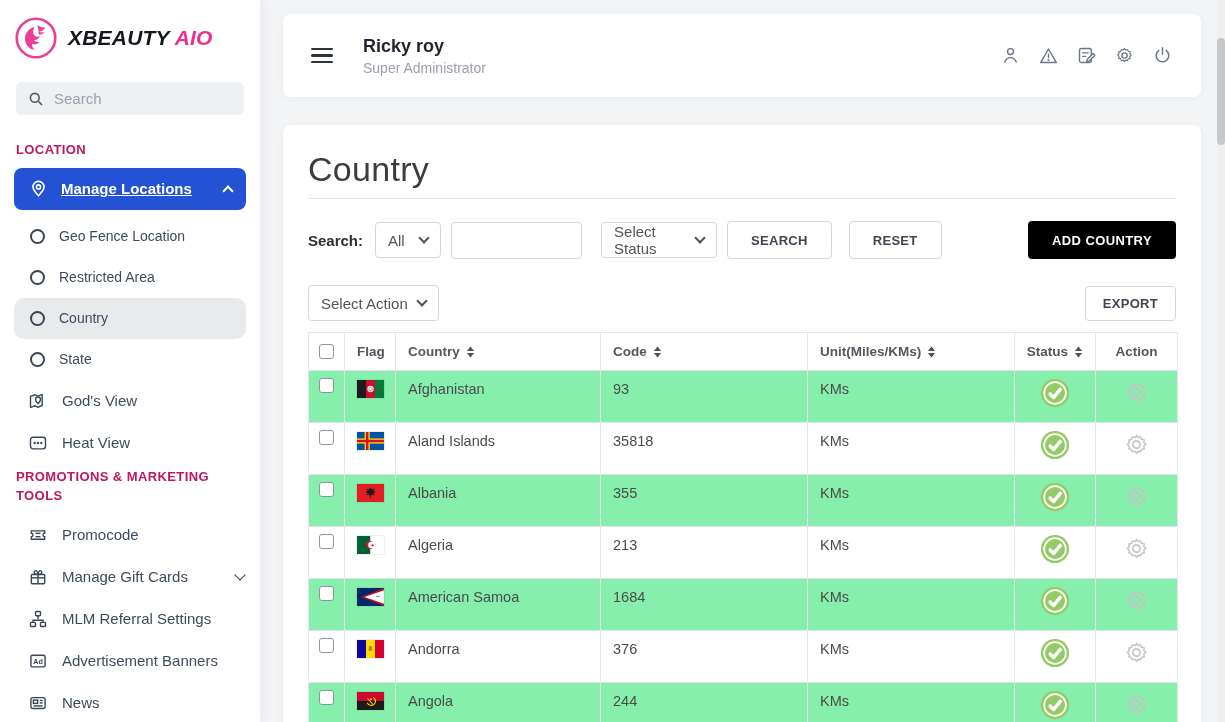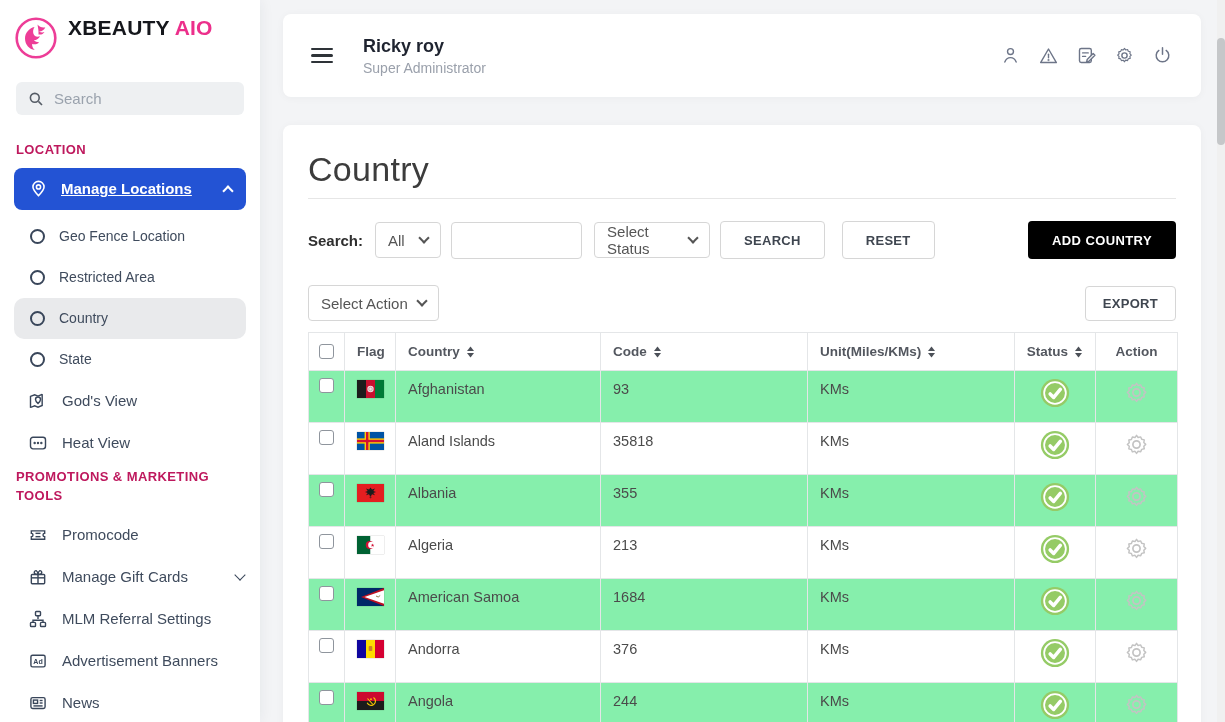--- a/index.html
+++ b/index.html
@@ -2,21 +2,21 @@
 <html><head>
 <meta charset="utf-8">
 <style>
   * { box-sizing: border-box; margin: 0; padding: 0; }
   html,body { width:1225px; height:722px; overflow:hidden; }
   body { font-family:"Liberation Sans", sans-serif; background:#f3f4f6; color:#333; }
 
   
   .sidebar { position:fixed; left:0; top:0; width:260px; height:722px; background:#fff;
              box-shadow:0 0 14px rgba(30,40,60,.07); z-index:5; overflow:hidden; }
-  .logo-row { display:flex; gap:10px; padding:16px 16px 12px 14px; }
+  .logo-row { display:flex; align-items:center; gap:10px; padding:16px 16px 12px 14px;font-style:italic; }
   .brand { font-size:21px; font-weight:800; letter-spacing:.2px; color:#15171c; white-space:nowrap; }
   .brand .accent { color:#ec2f8b; }
   .side-search { margin:10px 16px 0; height:33px; background:#eef0f2; border-radius:6px;
                  display:flex; align-items:center; padding:0 10px; gap:8px; }
   .side-search input { border:none; background:transparent; outline:none; font-size:15px;
                        color:#555; width:100%; font-family:"Liberation Sans",sans-serif; }
   .side-search input::placeholder { color:#9aa2ad; }
   .section-label { margin:26px 16px 8px; font-size:13px; font-weight:700; color:#be185d;
                    letter-spacing:.4px; line-height:1.45; }
   .parent-item { margin:6px 14px; height:42px; border-radius:8px; background:#2353d4; color:#fff;
@@ -289,21 +289,21 @@
     <div class="page-title">Country</div>
     <div class="title-divider"></div>
 
     <div class="filters-row">
       <span class="filters-label">Search:</span>
       <div class="sel" style="width:66px;justify-content:space-between">
         <span>All</span>
         <span class="chev down"></span>
       </div>
       <input class="text-input" type="text" style="">
-      <div class="sel" style="width:116px;justify-content:flex-end;margin-left:2px">
+      <div class="sel" style="width:116px;justify-content:flex-end;margin-left:9px">
         <span>Select Status</span>
         <span class="chev down"></span>
       </div>
       <button class="btn-outline">SEARCH</button>
       <button class="btn-outline" style="margin-left:7px">RESET</button>
       <button class="btn-teal">ADD COUNTRY</button>
     </div>
 
     <div class="actions-row">
       <div class="sel">

